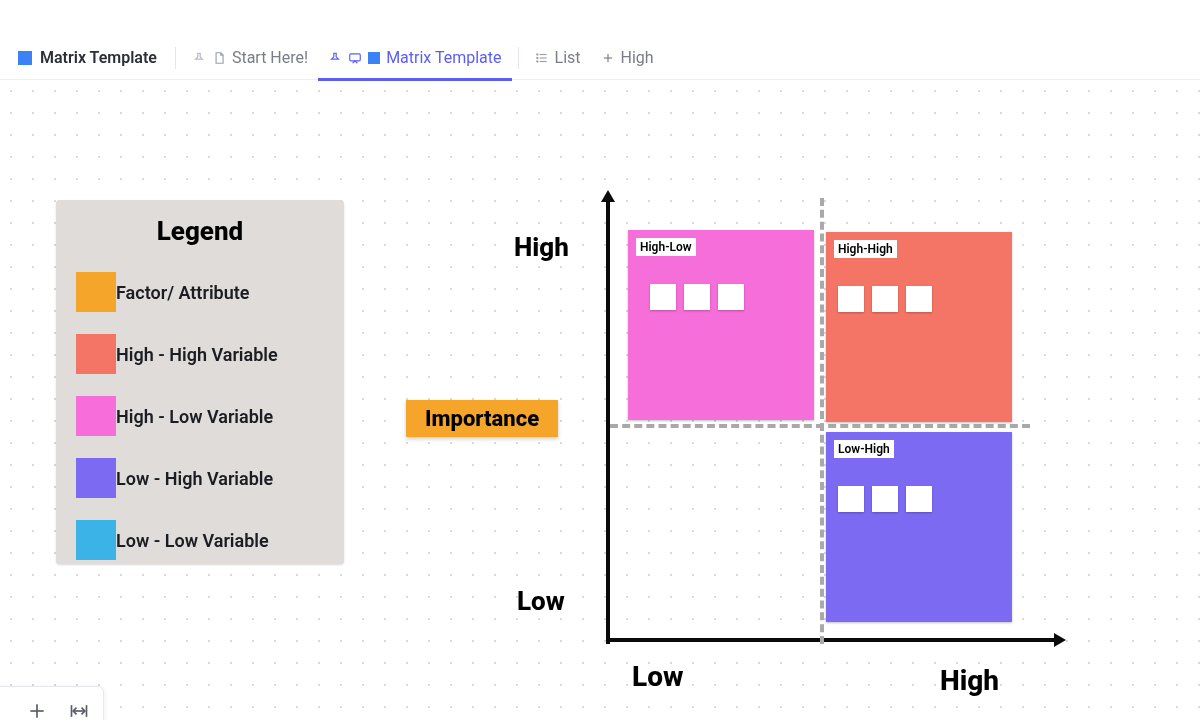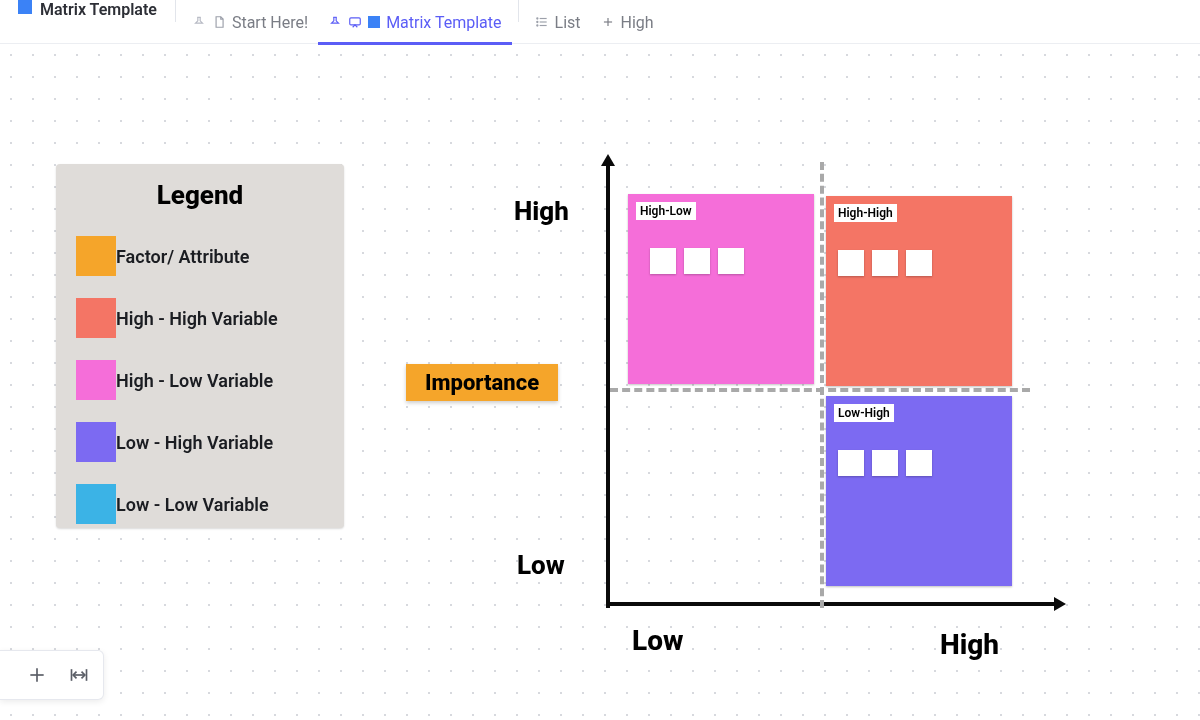--- a/index.html
+++ b/index.html
@@ -1,18 +1,18 @@
 <!DOCTYPE html>
 <html><head>
 <meta charset="utf-8">
 <style>
   * { box-sizing: border-box; margin: 0; padding: 0; }
   html, body { width: 1200px; height: 720px; font-family: -apple-system, BlinkMacSystemFont, "Segoe UI", Roboto, Arial, sans-serif; background:#fff; overflow:hidden; }
   
-  .topbar { height:44px; display:flex; padding:0 6px; border-bottom:1px solid #eceef2; }
+  .topbar { height:44px; display:flex; align-items:center; padding:0 6px; border-bottom:1px solid #eceef2;margin-top:36px; }
   .doc-icon { width:14px; height:14px; background:#3b82f6; margin:0 8px 0 12px; }
   .doc-title { font-size:16px; font-weight:600; color:#2d2f36; margin-right:12px; }
   .vsep { width:1px; height:22px; background:#e2e5eb; margin:0 6px; }
   .tab { display:flex; align-items:center; padding:0 10px; height:44px; font-size:16px; color:#7a7d85; cursor:pointer; position:relative; gap:6px; }
   .tab.active { color:#5b5df6; }
   .tab.active::after { content:""; position:absolute; left:0; right:0; bottom:-1px; height:3px; background:#5b5df6; }
   .tab .pin { width:14px; height:14px; color:#b6b9c3; }
   .tab .sq { width:12px; height:12px; background:#3b82f6; }
   .tab .list-icon { width:14px; height:14px; }
   .tab .plus-icon { width:14px; height:14px; }

